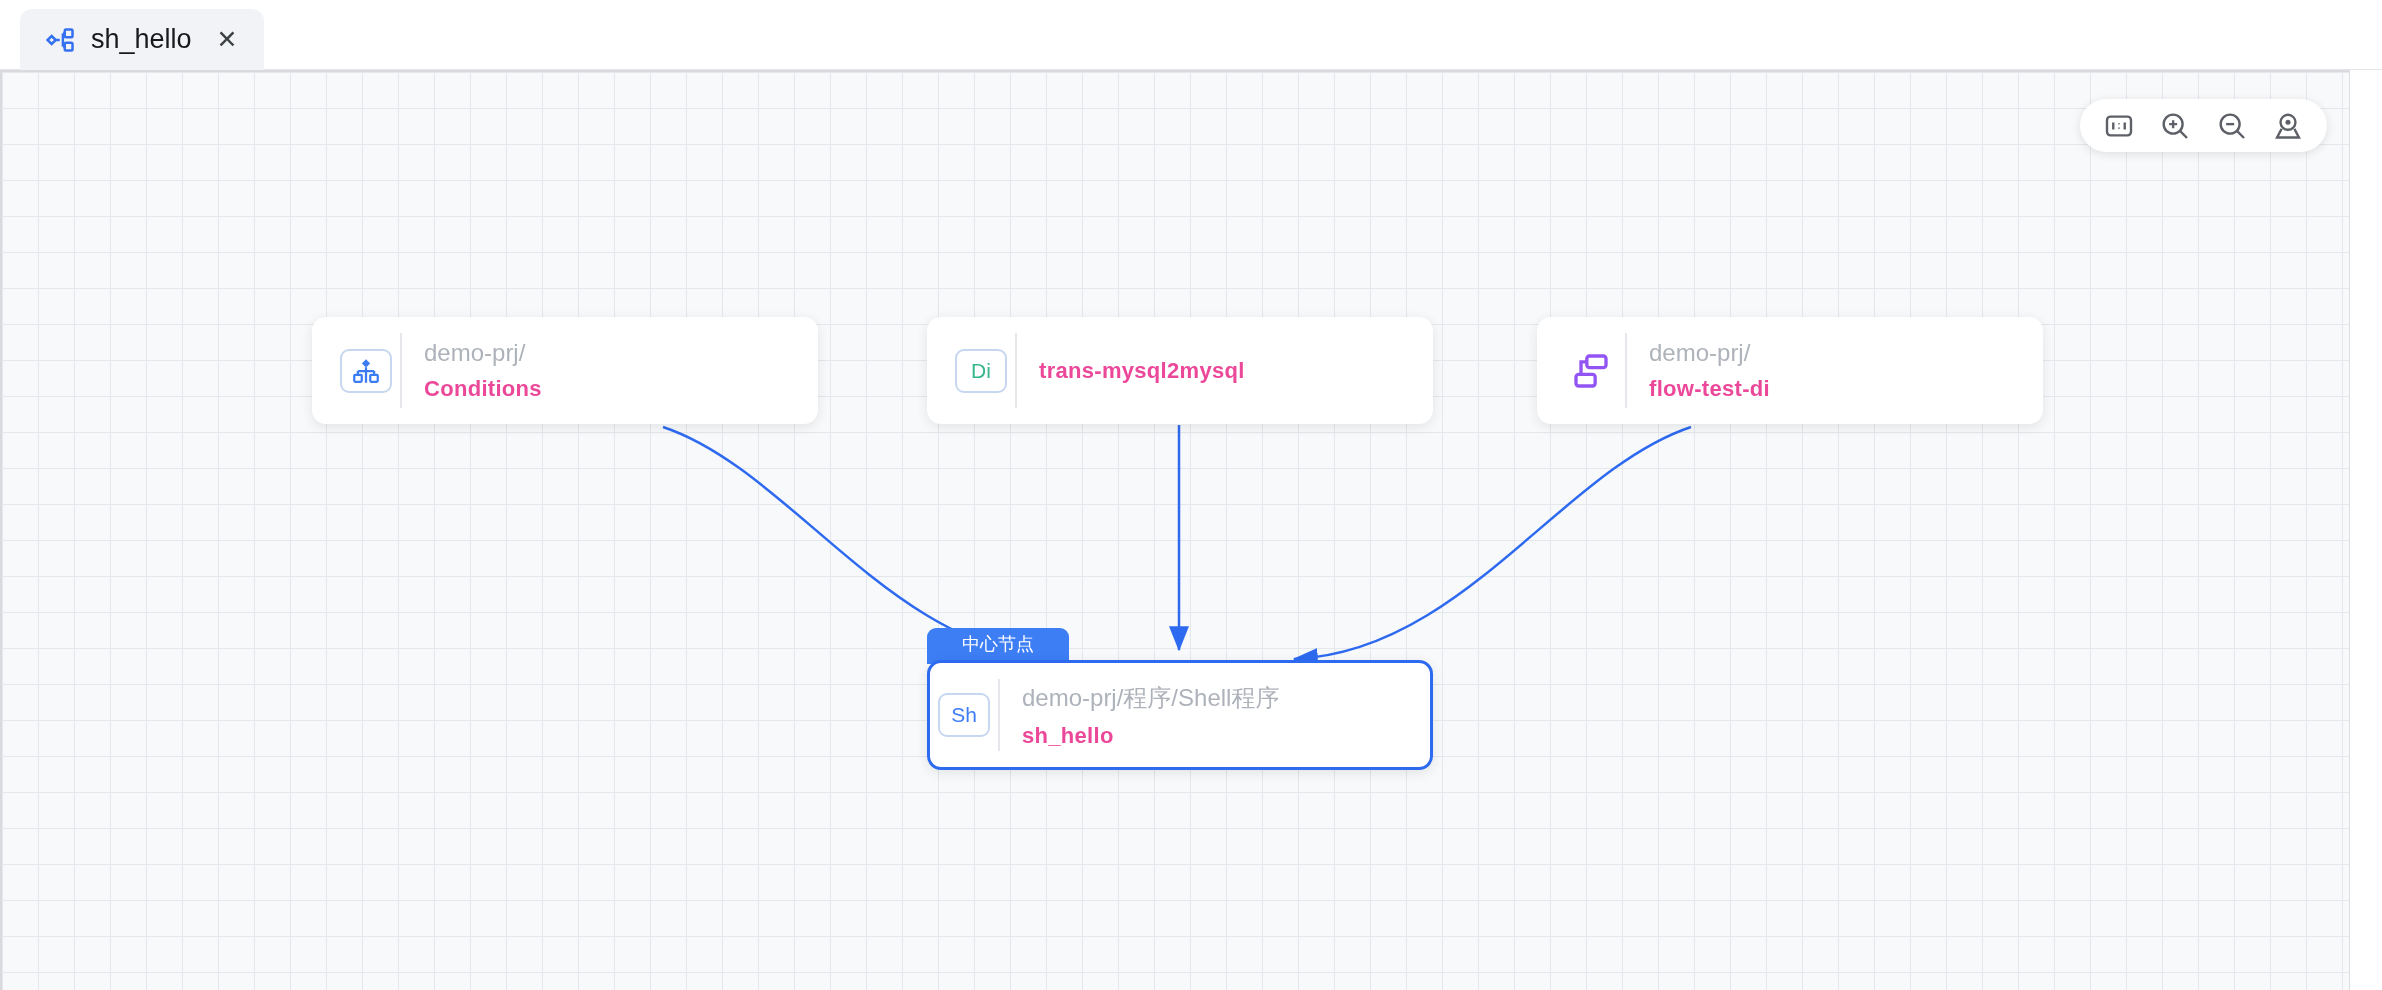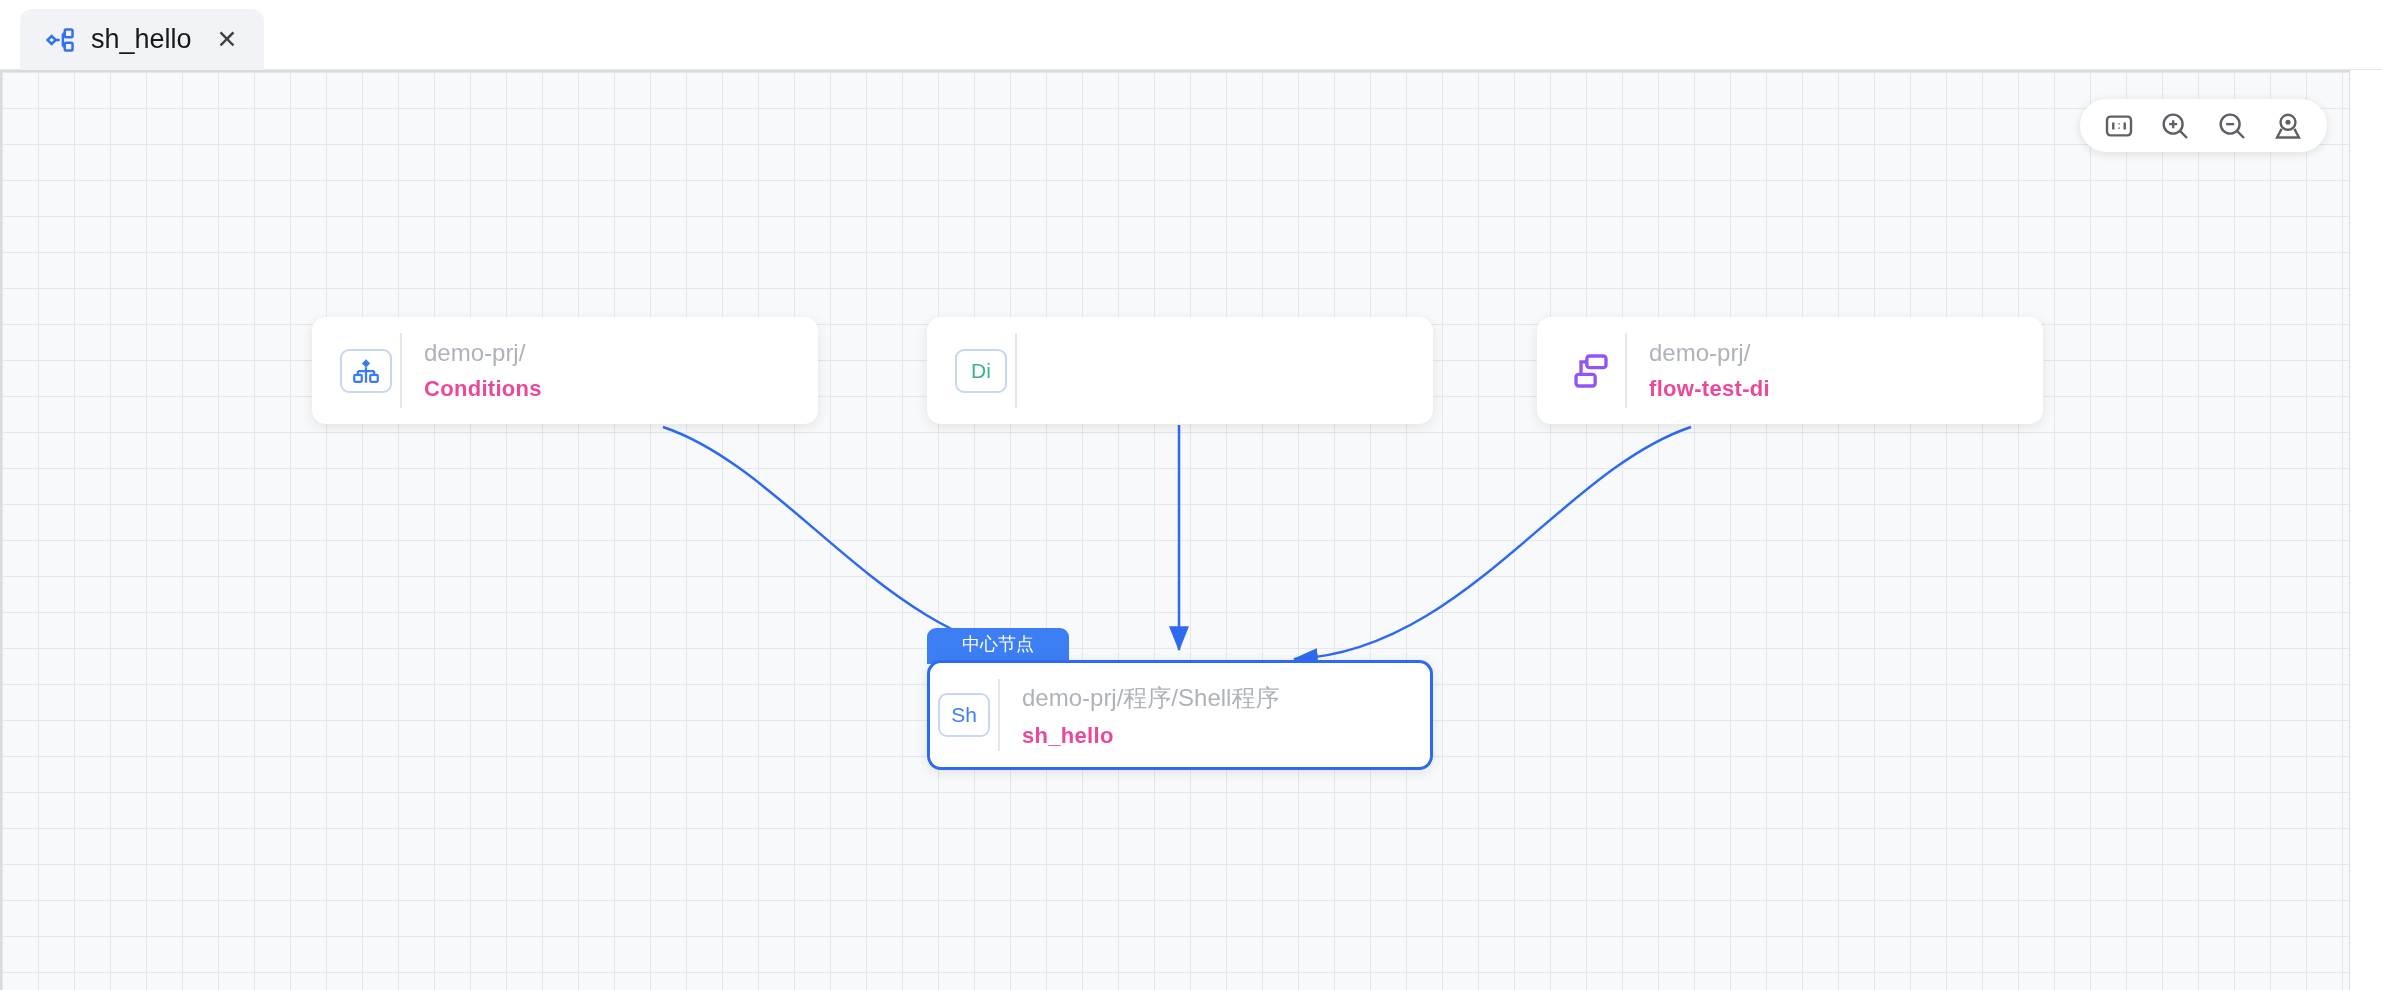--- a/index.html
+++ b/index.html
@@ -110,20 +110,21 @@
       <div class="ntitle">Conditions</div>
     </div>
   </div>
 
   <div class="node pos-trans">
     <div class="iconwrap">
       <div class="iconbox" style="color:#35b789;">Di</div>
     </div>
     <div class="divider"></div>
     <div class="ntext">
+      <div class="ntitle">trans-mysql2mysql</div>
     </div>
   </div>
 
   <div class="node pos-flow">
     <div class="iconwrap">
       <svg width="42" height="40" viewBox="0 0 24 24" fill="none" stroke="#9254f3" stroke-width="2">
         <rect x="9.5" y="3" width="11.5" height="7" rx="1.6"></rect>
         <rect x="3" y="14" width="11.5" height="7" rx="1.6"></rect>
         <path d="M9.5 6.5 H6 V14"></path>
       </svg>

